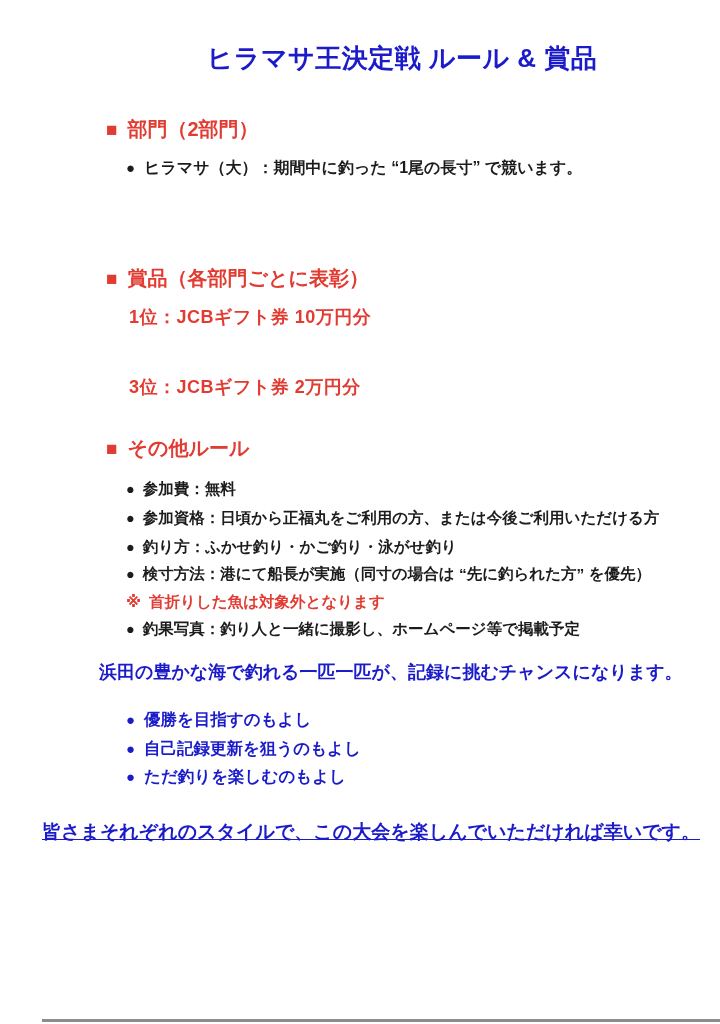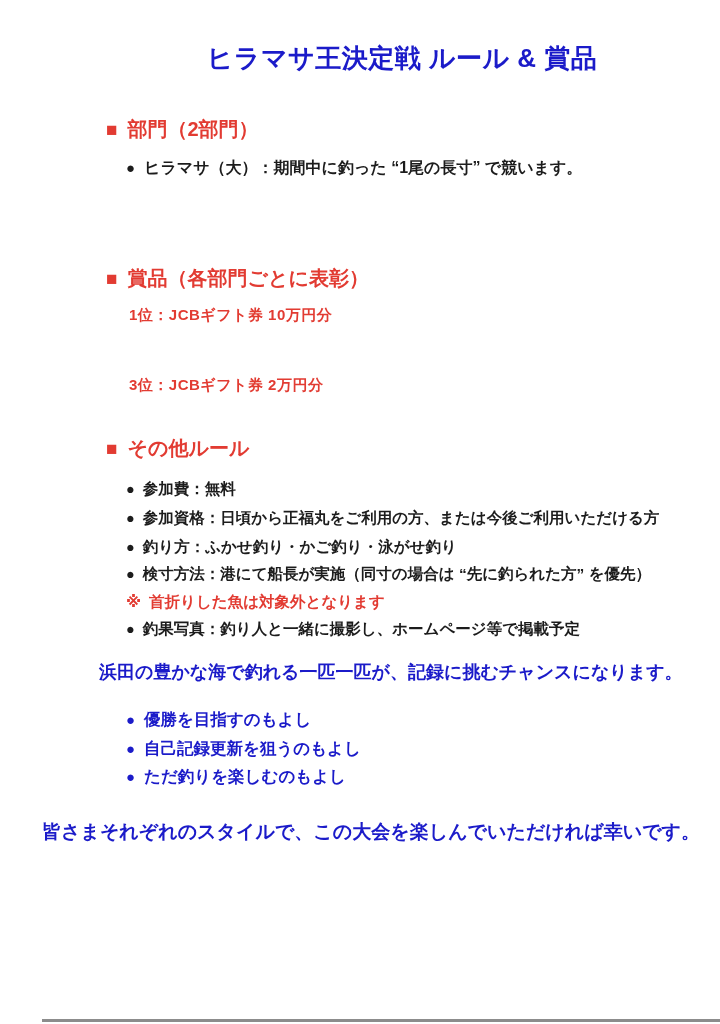--- a/index.html
+++ b/index.html
@@ -14,29 +14,29 @@
   }
   .abs{position:absolute;white-space:nowrap;line-height:1.25;}
   .title{
     left:0;top:42px;width:720px;text-align:center;
     font-size:26px;color:#1b1bc9;letter-spacing:0.5px;
   }
   .heading{font-size:20px;color:#e23b32;}
   .heading .marker{margin-right:10px;font-size:19px;}
   .line{font-size:16px;color:#1c1c1c;text-align:center;}
   .bullet{margin-right:9px;font-size:15px;}
-  .prize{font-size:15px;color:#e23b32;letter-spacing:0.5px;}
+  .prize{font-size:18px;color:#e23b32;letter-spacing:0.5px;}
   .rule{font-size:15.5px;color:#1c1c1c;}
   .rule .bullet{font-size:14.5px;margin-right:8px;}
   .note{font-size:15.5px;color:#e23b32;text-align:center;}
   .note .marker{margin-right:8px;}
   .blue{color:#1b1bc9;}
   .lead{font-size:18px;}
   .closing-item{font-size:16.5px;}
-  .outro{left:0;top:820px;width:595px;text-align:center;font-size:19px;}
+  .outro{left:0;top:820px;width:595px;text-align:center;font-size:19px;text-decoration:underline;}
   .bottom-bar{
     position:absolute;left:0;top:1019px;width:720px;height:3px;
     background:#8c8c8c;
   }
 </style>
 </head>
 <body>
 
 <div class="page">
 

